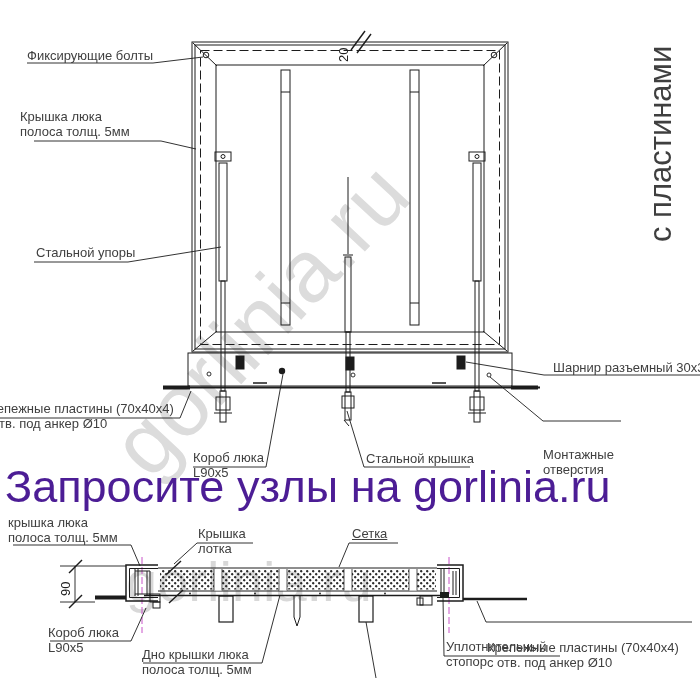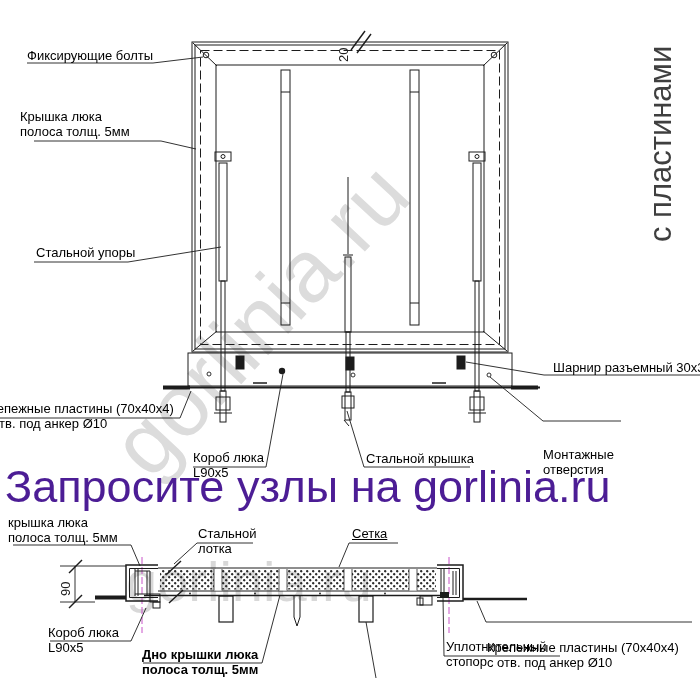--- a/index.html
+++ b/index.html
@@ -3,21 +3,21 @@
 <meta charset="utf-8">
 <style>
   html,body{margin:0;padding:0;}
   body{
     position:relative;width:700px;height:700px;overflow:hidden;background:#ffffff;
     font-family:"Liberation Sans", sans-serif;
   }
   .lbl{
     position:absolute;
     font:13px/14.5px "Liberation Sans", sans-serif;
-    color:#000000;
+    color:#404040;
     white-space:pre-line;
     z-index:30;
   }
   .center{text-align:left;}
   .nowrap{white-space:pre;}
   .wm{
     position:absolute;color:#d9d9d9;z-index:1;white-space:pre;
     font-family:"Liberation Sans", sans-serif;
   }
   #wm-diag{
@@ -265,30 +265,30 @@
 <div class="lbl nowrap" style="left:366px;top:452px;">Стальной крышка</div>
 
 <div class="lbl nowrap" style="left:553px;top:361px;">Шарнир разъемный 30x3</div>
 
 <div class="lbl center" style="left:543px;top:405px;width:78px;margin-top:43px;">Монтажные
 отверстия</div>
 
 <div class="lbl center" style="left:8px;top:516px;width:124px;">крышка люка
 полоса толщ. 5мм</div>
 
-<div class="lbl center" style="left:198px;top:527px;width:58px;">Стальной
+<div class="lbl center" style="left:198px;top:527px;width:58px;">Крышка
 лотка</div>
 
 <div class="lbl" style="left:352px;top:527px;width:46px;text-decoration:underline;">Сетка</div>
 
 <div class="lbl center" style="left:487px;top:605px;width:205px;margin-top:36px;">Крепежные пластины (70x40x4)
 с отв. под анкер Ø10</div>
 
 <div class="lbl center" style="left:446px;top:640px;width:112px;">Уплотнительный
 стопор</div>
 
-<div class="lbl center" style="left:142px;top:648px;width:122px;font-weight:bold;">Дно крышки люка
+<div class="lbl center" style="left:142px;top:648px;width:122px;">Дно крышки люка
 полоса толщ. 5мм</div>
 
 <div class="lbl center" style="left:48px;top:626px;width:84px;">Короб люка
 L90x5</div>
 
 <div id="side-note">с пластинами</div>
 
 </body></html>

